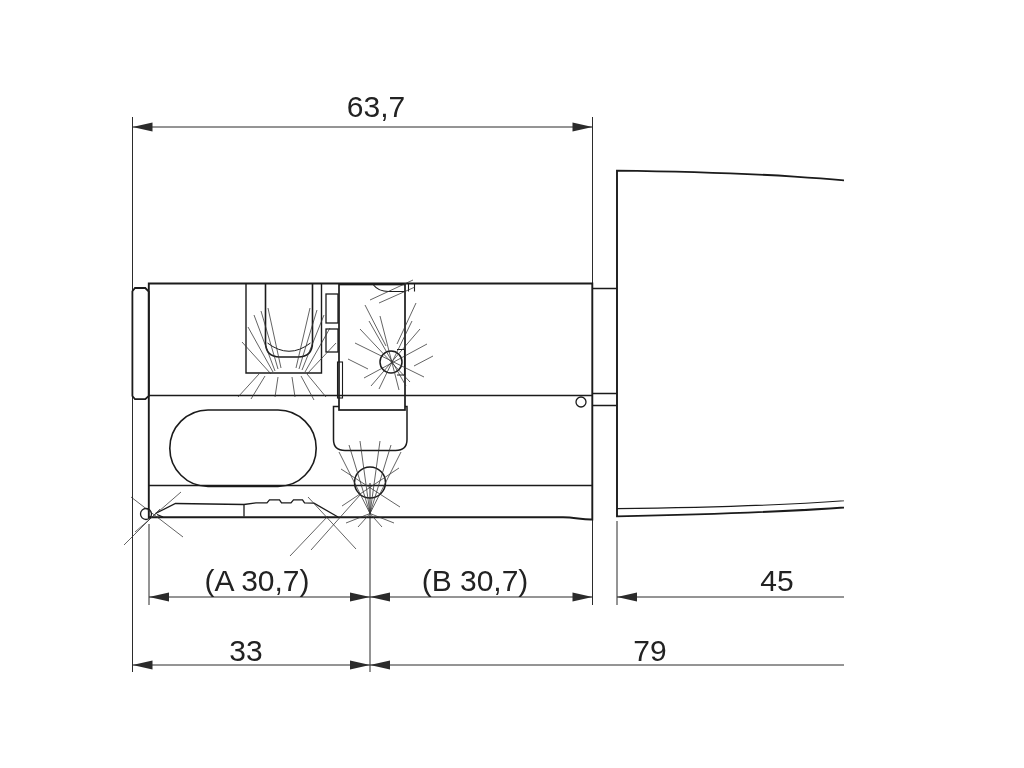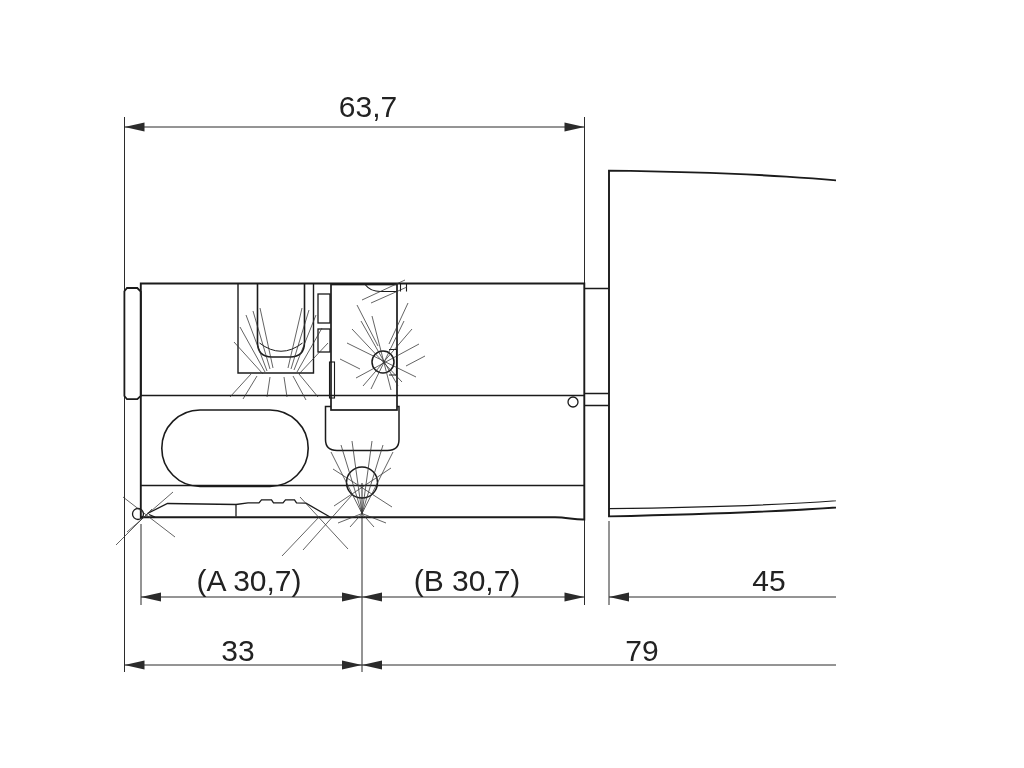--- a/index.html
+++ b/index.html
@@ -1,16 +1,16 @@
 <!DOCTYPE html>
 <html><head>
 <meta charset="utf-8">
 <style>
   html,body{margin:0;padding:0;background:#ffffff;}
-  .canvas{width:836px;height:768px;background:#ffffff;position:relative;overflow:hidden;}
+  .canvas{width:836px;height:768px;background:#ffffff;position:relative;overflow:hidden;margin-left:8px;}
   svg{display:block;}
   text.dim{
     font-family:"Liberation Sans", "DejaVu Sans", sans-serif;
     font-size:30px;
     fill:#222222;
   }
   .partline{stroke:#1b1b1b;fill:none;}
   .dimline{stroke:#2b2b2b;fill:none;stroke-width:1;}
   .extline{stroke:#2b2b2b;fill:none;stroke-width:1;}
   .arrow{fill:#2b2b2b;stroke:none;}

